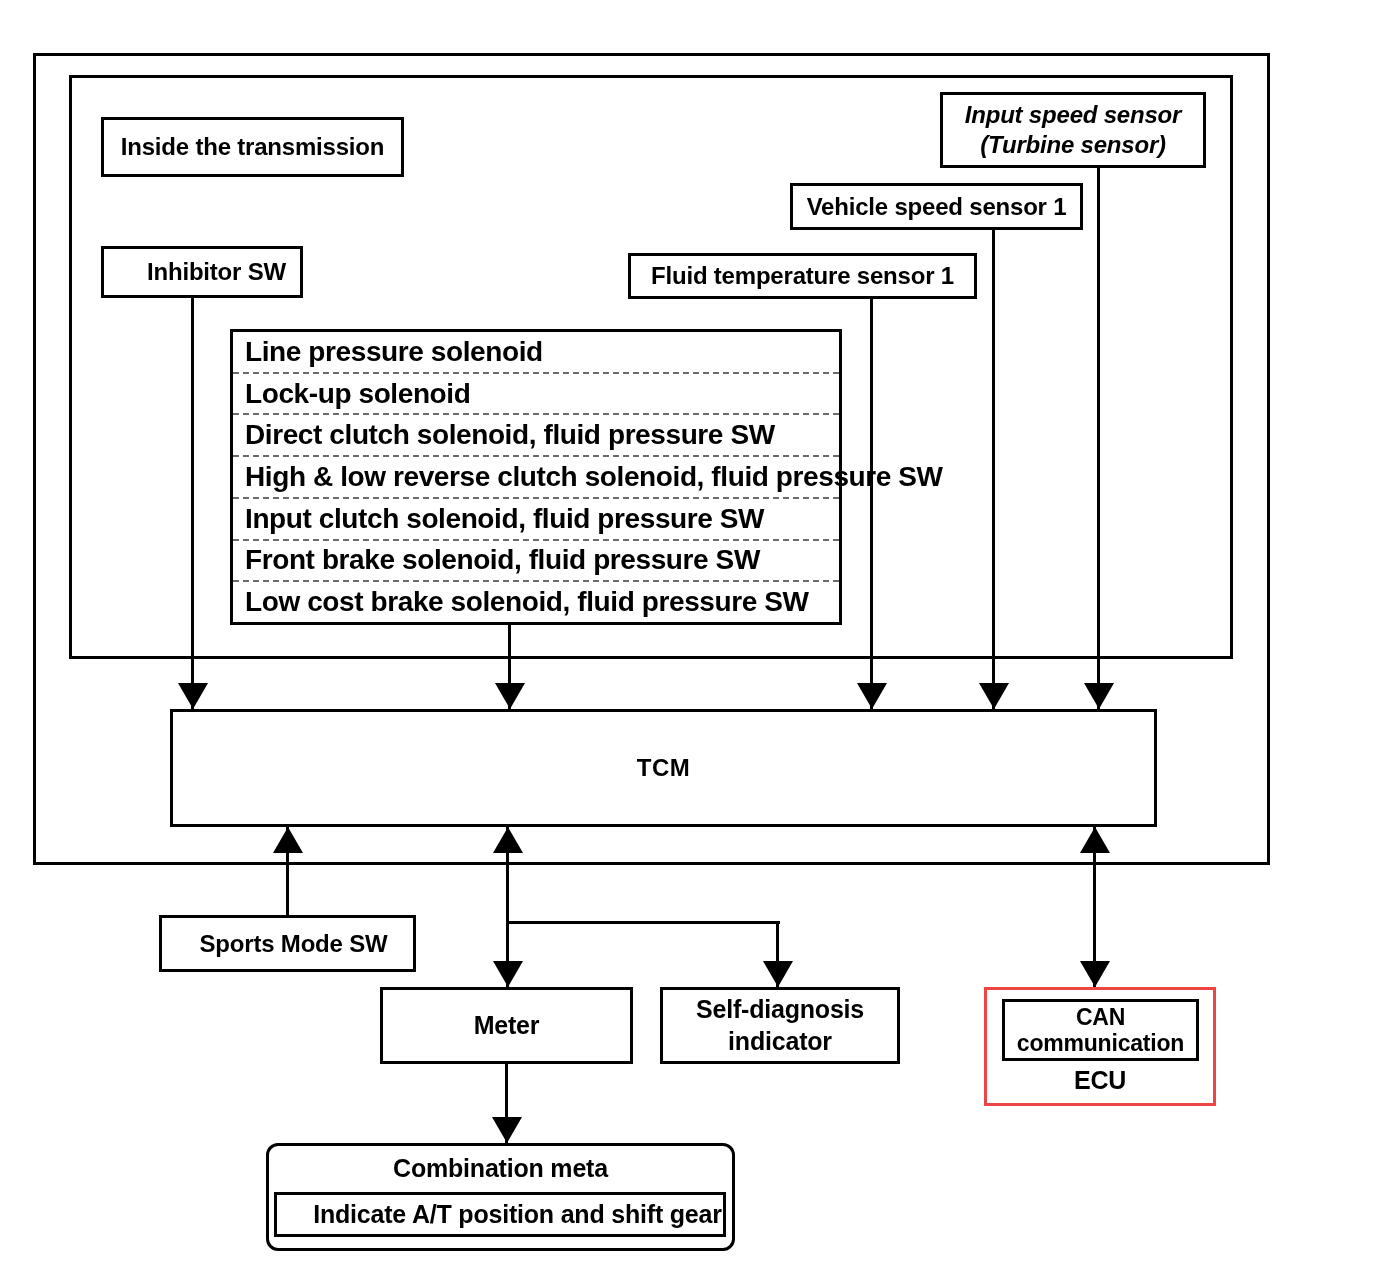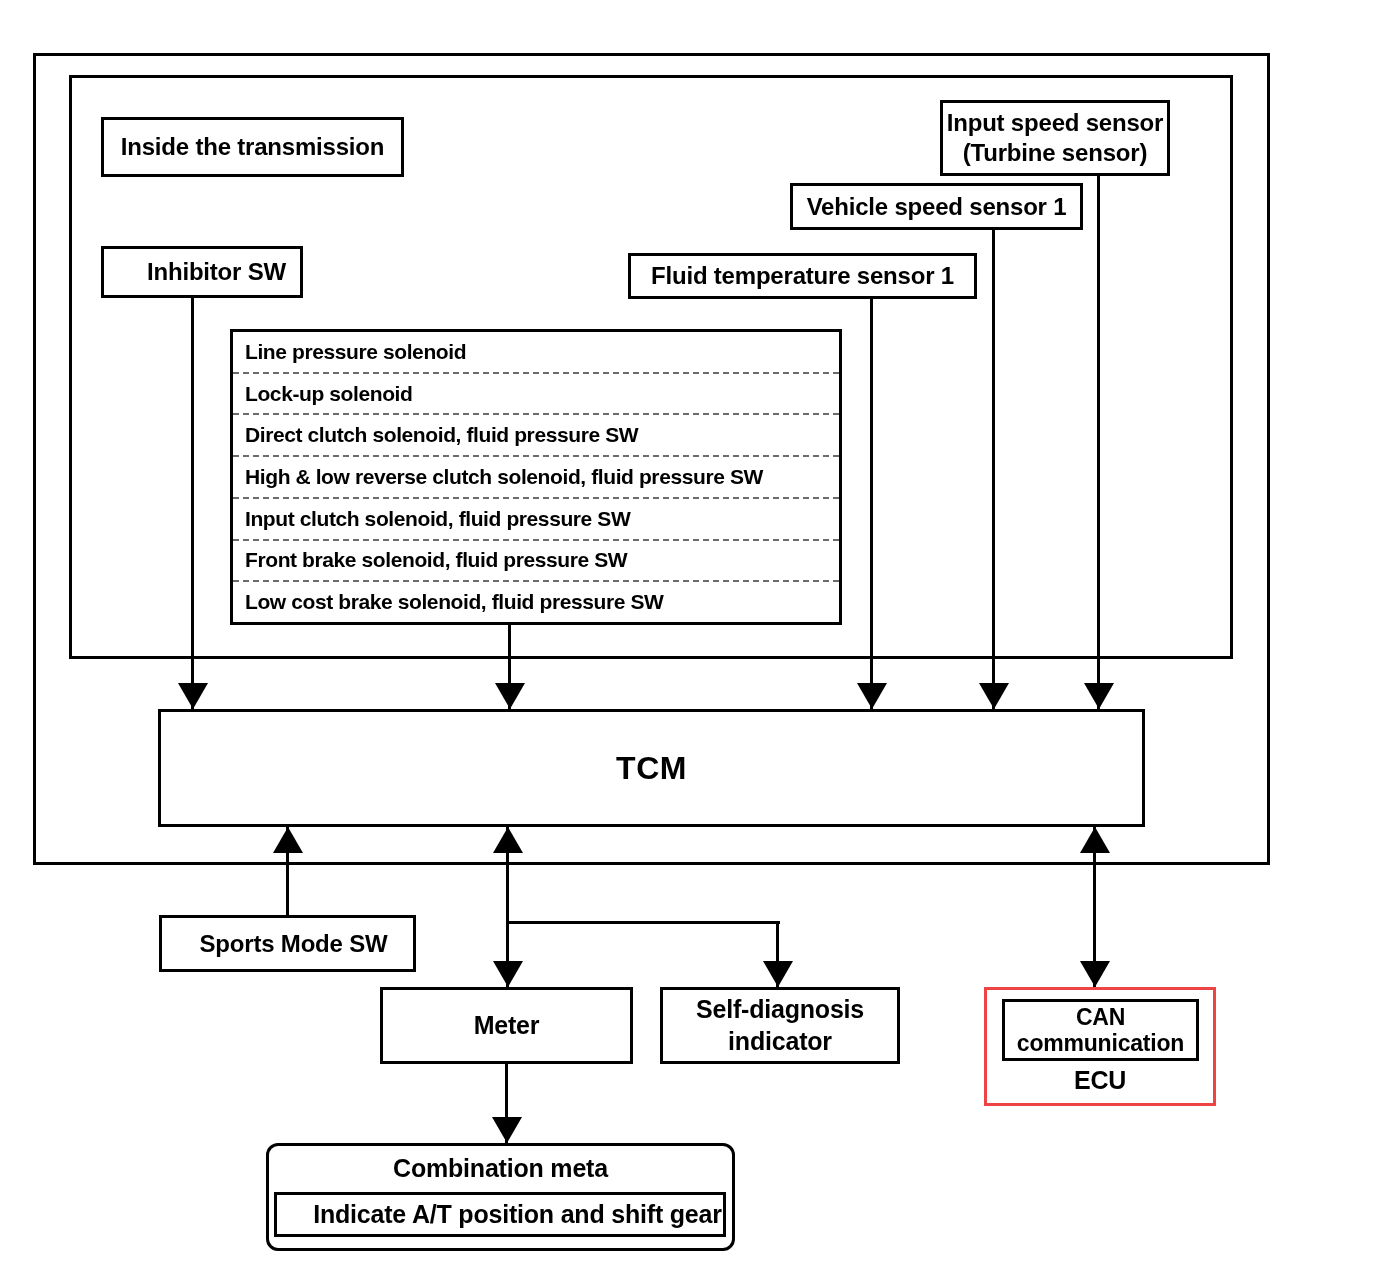--- a/index.html
+++ b/index.html
@@ -16,24 +16,24 @@
   }
   .preline{white-space:pre-line;}
   .vline{position:absolute;width:3px;background:#000;}
   .hline{position:absolute;height:3px;background:#000;}
   .arr{position:absolute;width:0;height:0;border-left:15px solid transparent;border-right:15px solid transparent;}
   .arr.down{border-top:26px solid #000;}
   .arr.up{border-bottom:26px solid #000;}
   .sol-box{position:absolute;border:3px solid #000;background:#fff;box-sizing:border-box;display:flex;flex-direction:column;}
   .sol-row{
     flex:1;display:flex;align-items:center;text-align:left;
-    padding-left:12px;font-size:21px;letter-spacing:-0.4px;white-space:nowrap;
+    padding-left:12px;font-size:28px;letter-spacing:-0.4px;white-space:nowrap;
   }
   .sol-row + .sol-row{border-top:2px dashed #6b6b6b;}
-  .tcm-box{font-size:32px;letter-spacing:0.5px;}
+  .tcm-box{font-size:24px;letter-spacing:0.5px;margin-left:12px;}
   .can-outer{position:absolute;border:3px solid #ef4444;background:#fff;box-sizing:border-box;}
   .can-inner{position:absolute;left:15px;top:9px;width:197px;height:62px;border:3px solid #000;box-sizing:border-box;
     display:flex;align-items:center;justify-content:center;text-align:center;font-size:23px;line-height:1.15;}
   .can-ecu{position:absolute;left:0;right:0;top:76px;text-align:center;font-size:25px;}
   .comb-outer{position:absolute;border:3px solid #000;background:#fff;box-sizing:border-box;}
   .comb-title{position:absolute;left:0;right:0;top:8px;text-align:center;font-size:25px;}
   .comb-inner{position:absolute;left:5px;top:46px;width:452px;height:45px;border:3px solid #000;box-sizing:border-box;
     display:flex;align-items:center;justify-content:center;font-size:25px;white-space:nowrap;padding-left:35px;}
 </style>
 </head>
@@ -64,21 +64,21 @@
   <div class="arr up" style="left:273px;top:827px;"></div>
   <div class="arr up" style="left:493px;top:827px;"></div>
   <div class="arr down" style="left:493px;top:961px;"></div>
   <div class="arr down" style="left:763px;top:961px;"></div>
   <div class="arr up" style="left:1080px;top:827px;"></div>
   <div class="arr down" style="left:1080px;top:961px;"></div>
   <div class="arr down" style="left:492px;top:1117px;"></div>
 
   <div class="box" style="left:101px;top:117px;width:303px;height:60px;">Inside the transmission</div>
 
-  <div class="box preline" style="left:940px;top:100px;width:230px;height:76px;">Input speed sensor
+  <div class="box preline" style="left:940px;top:92px;width:266px;height:76px;font-style:italic;">Input speed sensor
 (Turbine sensor)</div>
 
   <div class="box" style="left:790px;top:183px;width:293px;height:47px;">Vehicle speed sensor 1</div>
 
   <div class="box" style="left:628px;top:253px;width:349px;height:46px;">Fluid temperature sensor 1</div>
 
   <div class="box" style="left:101px;top:246px;width:202px;height:52px;padding-left:29px;">Inhibitor SW</div>
 
   <div class="sol-box" style="left:230px;top:329px;width:612px;height:296px;">
     <div class="sol-row">Line pressure solenoid</div>

